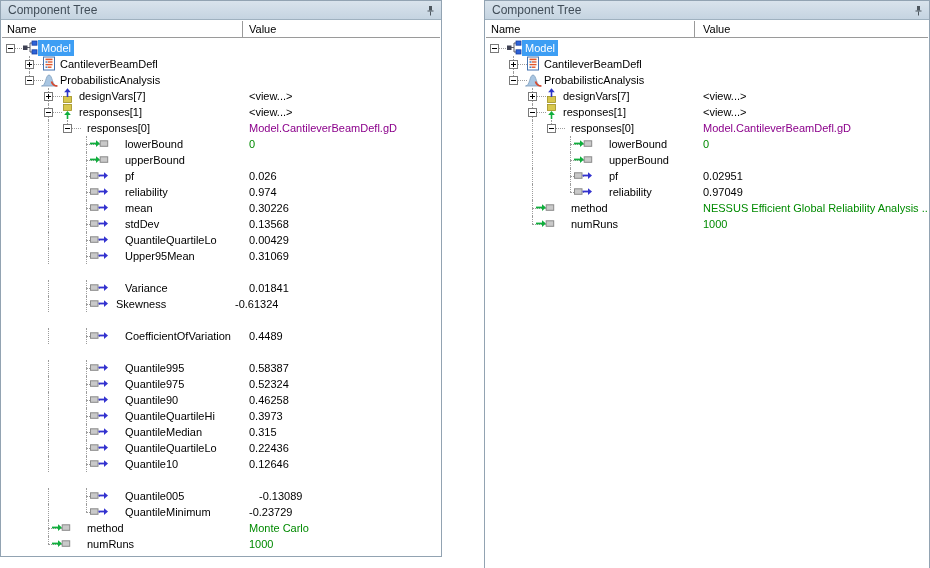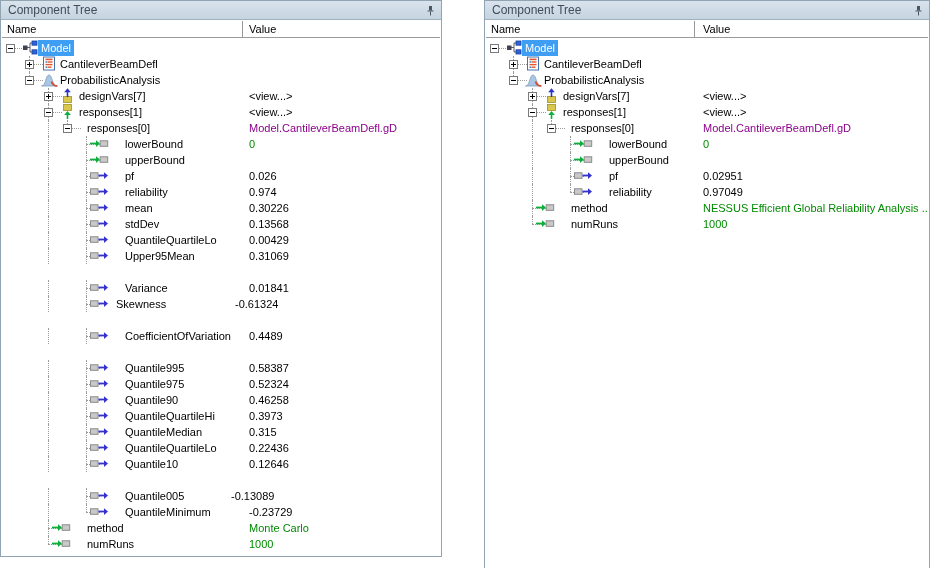--- a/index.html
+++ b/index.html
@@ -370,21 +370,21 @@
         <i class="g" style="left: 46px; top: 0px; height: 16px;"></i>
         <i class="g" style="left: 84px; top: 0px; height: 8px;"></i>
         <i class="g" style="left: 84px; top: 8px; height: 8px;"></i>
         <i class="gh" style="left: 84px; width: 14px;"></i>
         <span class="icon" style="left: 88px;"><svg width="20" height="15" viewBox="0 0 20 15">
             <rect x="0.5" y="4.8" width="7.5" height="5.5" fill="#c9c9c9" stroke="#8a8a8a"></rect>
             <rect x="8.5" y="6.6" width="5.5" height="1.8" fill="#3332cf"></rect>
             <polygon points="14,4.2 14,11 18,7.5" fill="#3332cf"></polygon>
           </svg></span>
         <span class="lbl" style="left: 123px;">Quantile005</span>
-        <span class="val" style="left: 229px; text-align: right;">-0.13089</span>
+        <span class="val" style="left: 257px; text-align: right;">-0.13089</span>
       </div>
       <div class="row" style="top: 466px;">
         <i class="g" style="left: 46px; top: 0px; height: 16px;"></i>
         <i class="g" style="left: 84px; top: 0px; height: 8px;"></i>
         <i class="gh" style="left: 84px; width: 14px;"></i>
         <span class="icon" style="left: 88px;"><svg width="20" height="15" viewBox="0 0 20 15">
             <rect x="0.5" y="4.8" width="7.5" height="5.5" fill="#c9c9c9" stroke="#8a8a8a"></rect>
             <rect x="8.5" y="6.6" width="5.5" height="1.8" fill="#3332cf"></rect>
             <polygon points="14,4.2 14,11 18,7.5" fill="#3332cf"></polygon>
           </svg></span>

